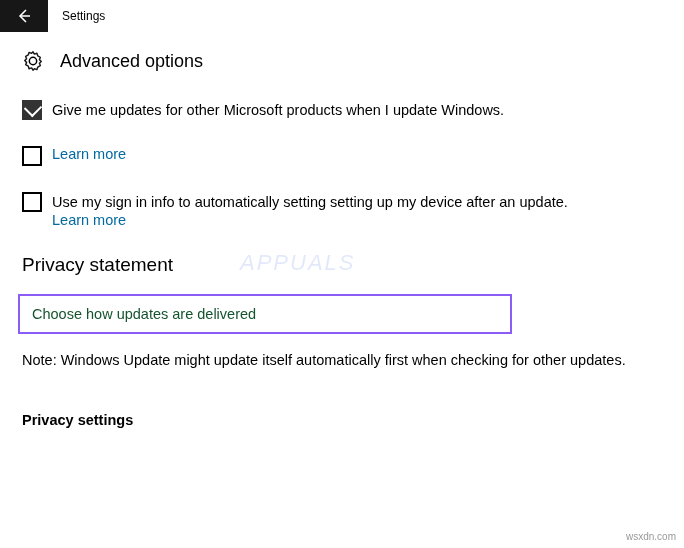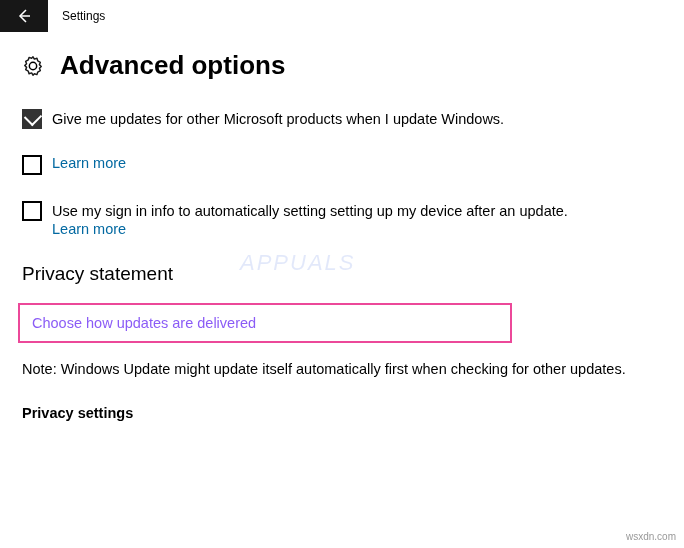--- a/index.html
+++ b/index.html
@@ -44,22 +44,22 @@
     .page-header {
       display: flex;
       align-items: center;
       margin-bottom: 28px;
     }
     .gear {
       margin-right: 16px;
       flex-shrink: 0;
     }
     .page-title {
-      font-size: 26px;
-      font-weight: 700;
+      font-size: 18px;
+      font-weight: 400;
       color: #000;
     }
     .section-heading {
       font-size: 21px;
       font-weight: 400;
       margin-bottom: 22px;
     }
     .option-row {
       display: flex;
       align-items: flex-start;
@@ -97,32 +97,32 @@
       color: #0369a1;
       cursor: pointer;
       font-size: 14.5px;
     }
     .privacy-statement {
       font-size: 19px;
       cursor: pointer;
       margin-bottom: 18px;
     }
     .highlighted-link {
-      border: 2px solid #ec4899;
+      border: 2px solid #8b5cf6;
       padding: 10px 12px;
       margin-left: -4px;
       margin-right: 150px;
       margin-bottom: 18px;
-      color: #8b5cf6;
+      color: #14532d;
       font-size: 14.5px;
       cursor: pointer;
     }
     .note-text {
       font-size: 14.5px;
-      margin-bottom: 28px;
+      margin-bottom: 44px;
     }
     .privacy-settings {
       font-size: 14.5px;
       cursor: pointer;
       font-weight: bold;
     }
     .footer-brand {
       position: absolute;
       bottom: 6px;
       right: 8px;

